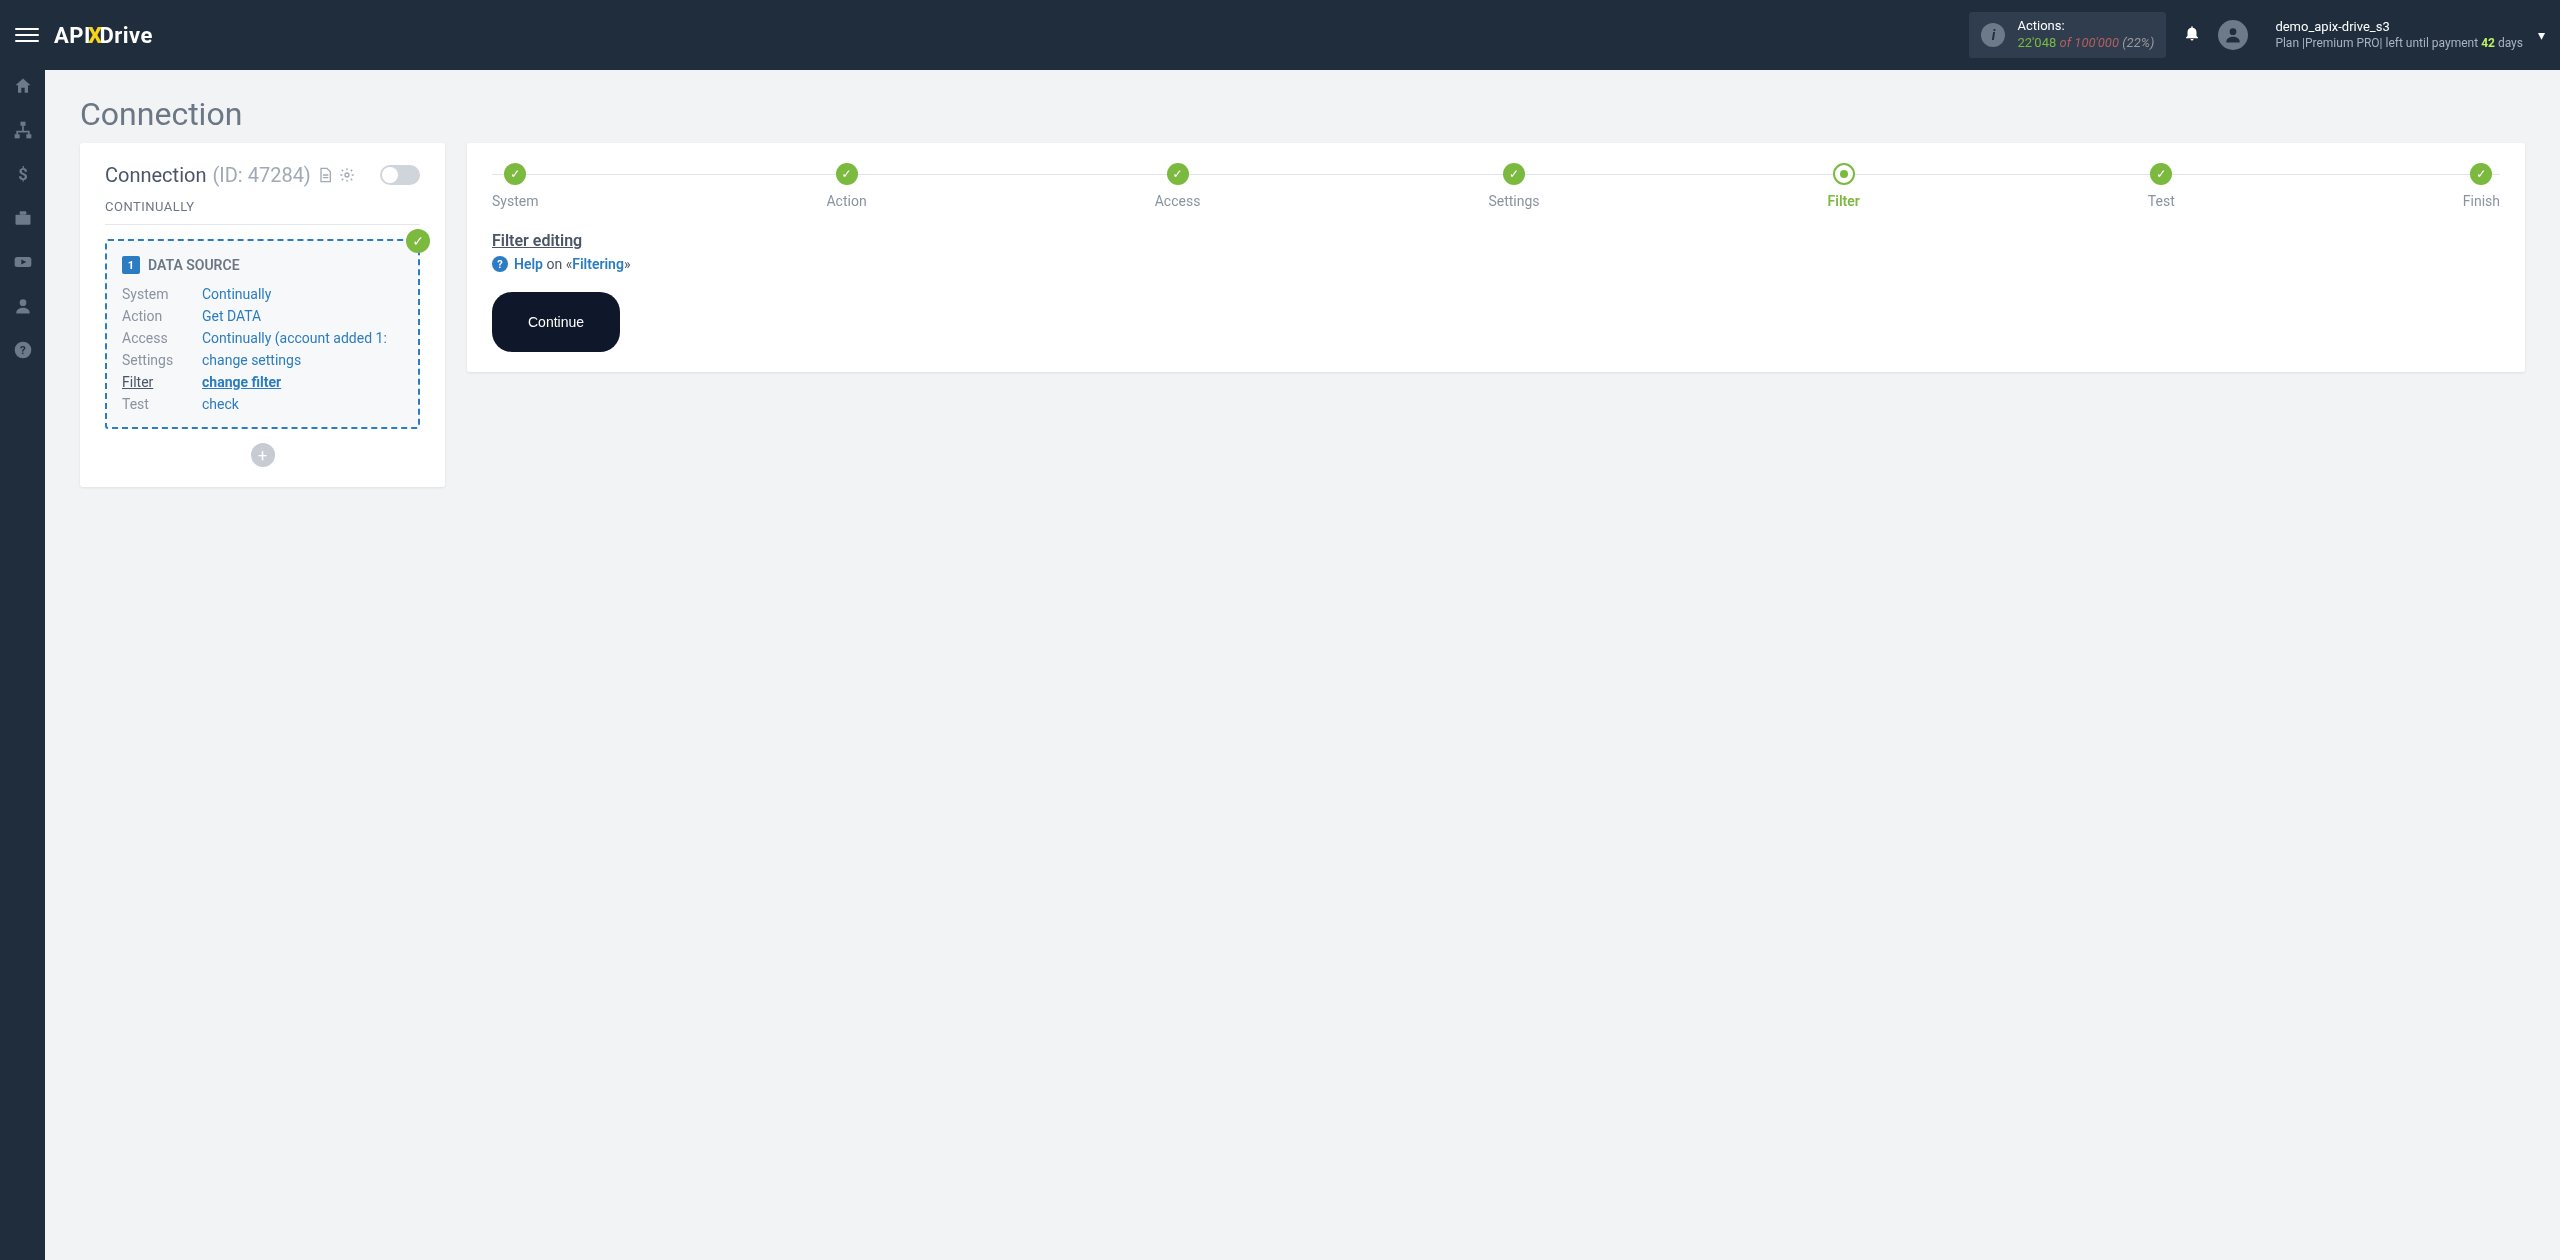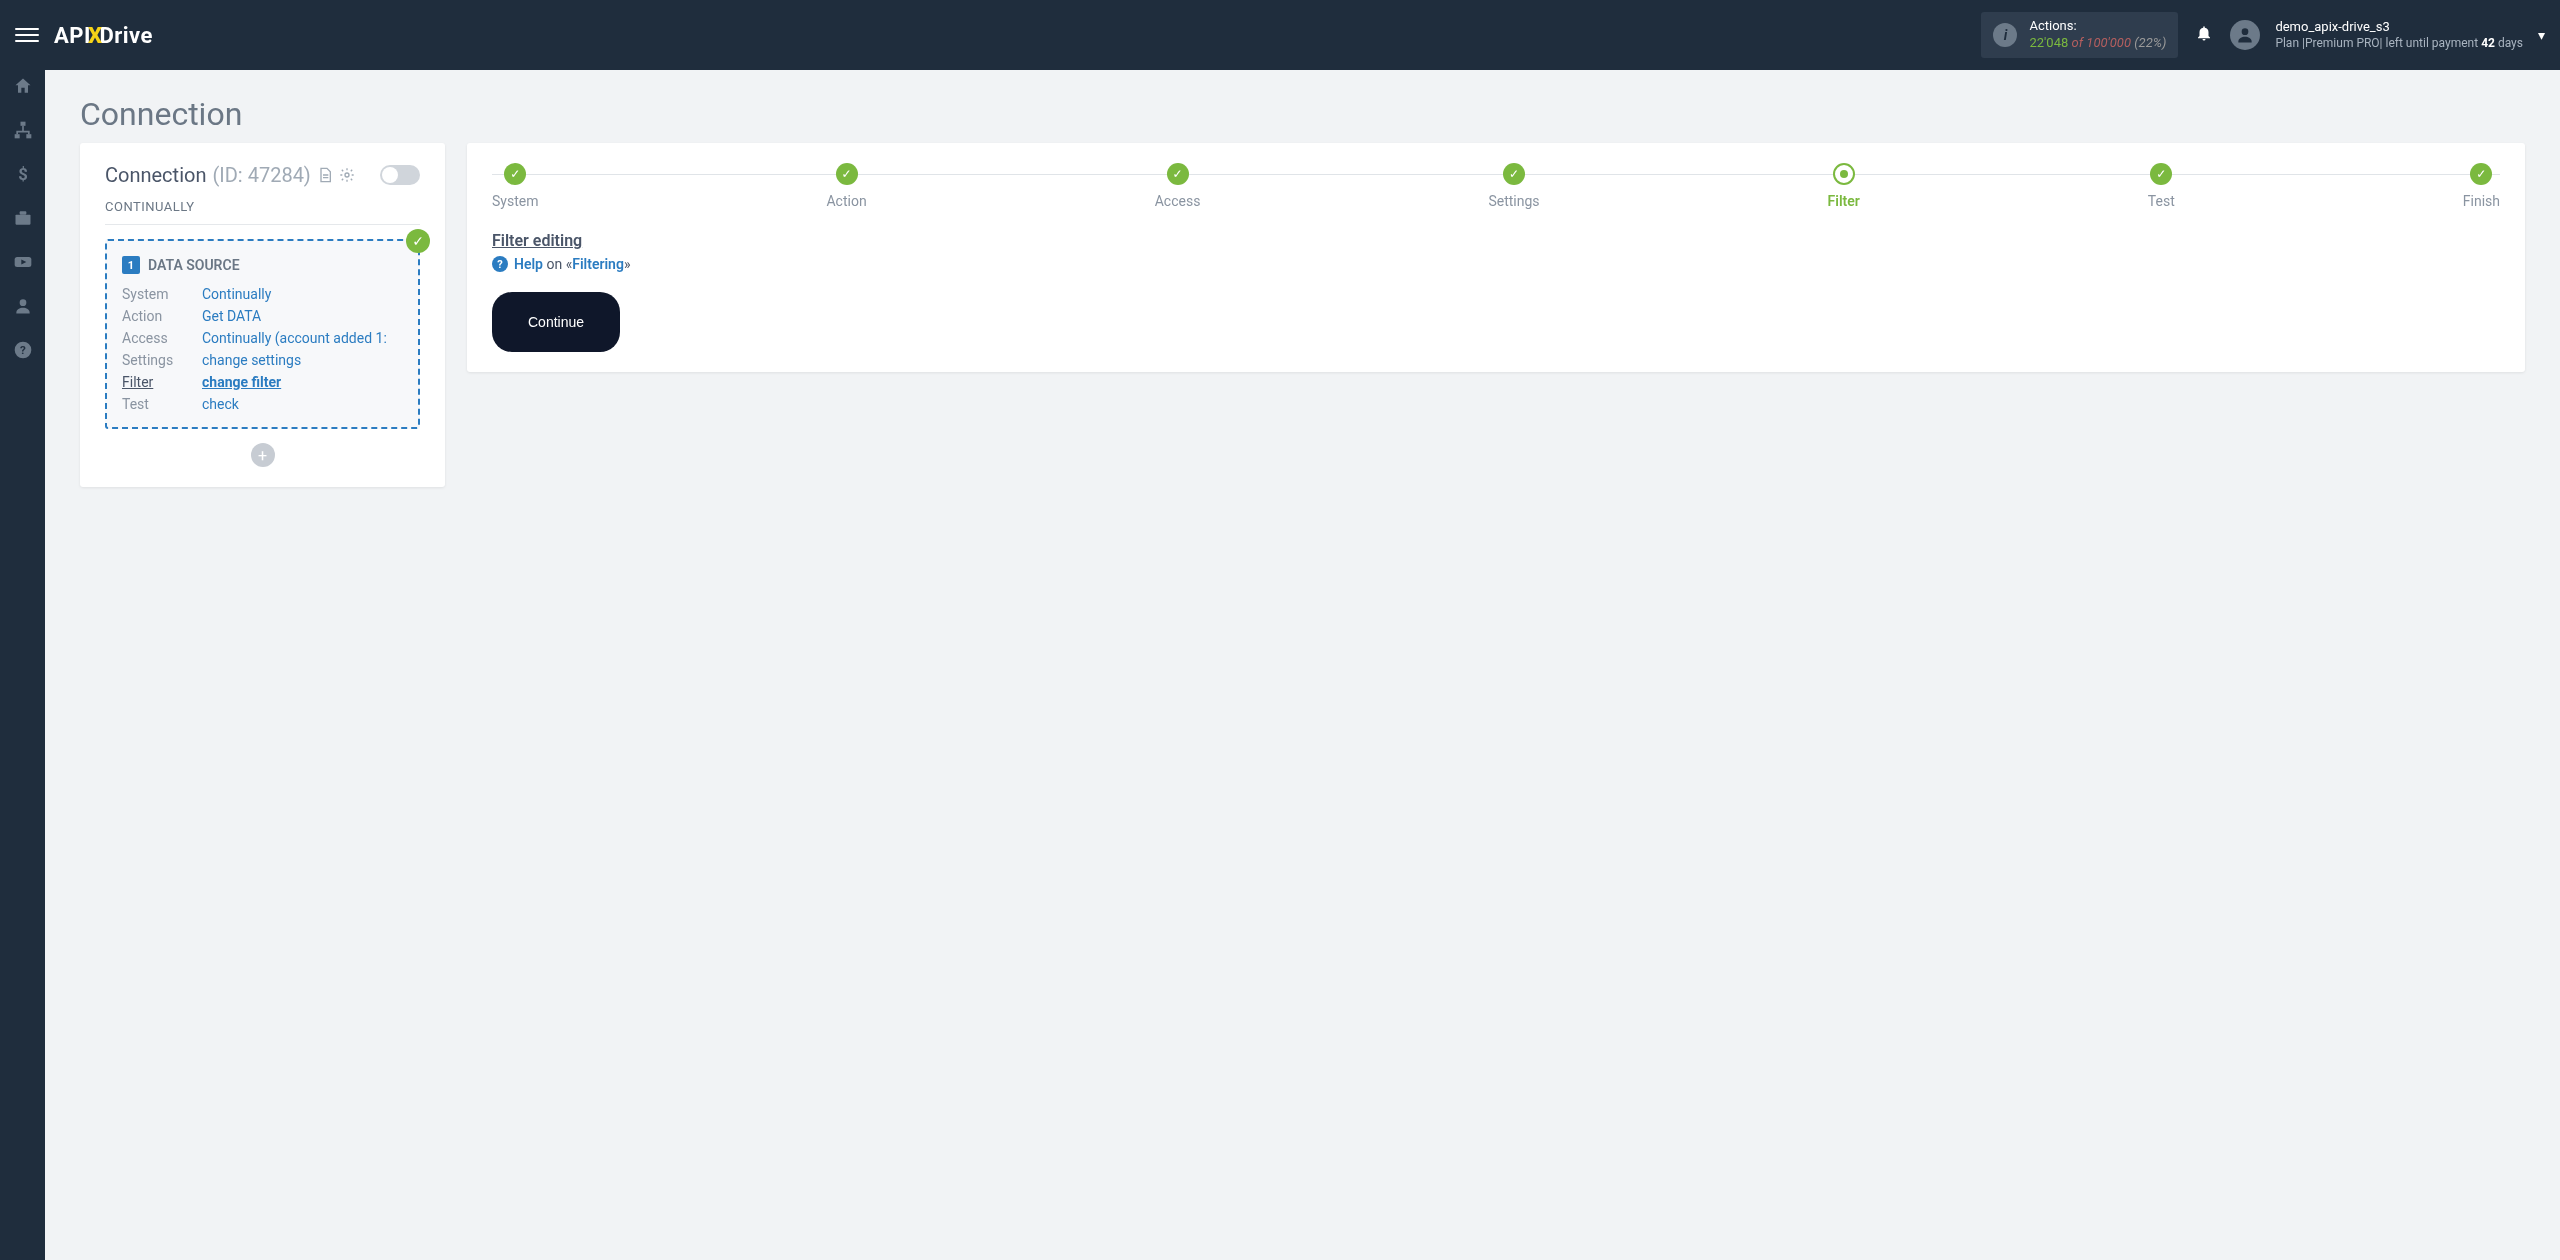--- a/index.html
+++ b/index.html
@@ -47,24 +47,24 @@
 .actions-text .line2 { color: #7bb93f; }
 .actions-text .of { color: #b45f5f; font-style: italic; }
 .actions-text .pct { color: #999; font-style: italic; }
 .bell, .avatar-circle {
   width: 22px; text-align: center; font-size: 18px; margin-right: 15px; cursor: pointer;
 }
 .avatar-circle {
   width: 30px; height: 30px; border-radius: 50%; background: #6c7a89;
   display:flex; align-items:center; justify-content:center; font-size:18px;
 }
-.user-block { display: flex; align-items: center; margin-right: 15px; }
+.user-block { display: flex; align-items: center; gap: 12px; margin-right: 15px; }
 .user-text { font-size: 13px; line-height: 1.3; }
 .user-text .plan { color: #a9b4c0; font-size: 12px; }
-.user-text .plan b { color: #ffffff; margin-top: 25px; }
+.user-text .plan b { color: #bef264; margin-top: 25px; }
 .chev { font-size: 14px; cursor: pointer; }
 
 .sidebar {
   position: fixed;
   top: 55px; left: 0; bottom: 0;
   width: 45px;
   background: #1f2d3d;
   display: flex; flex-direction: column; align-items: center;
   padding-top: 20px;
   gap: 22px;

